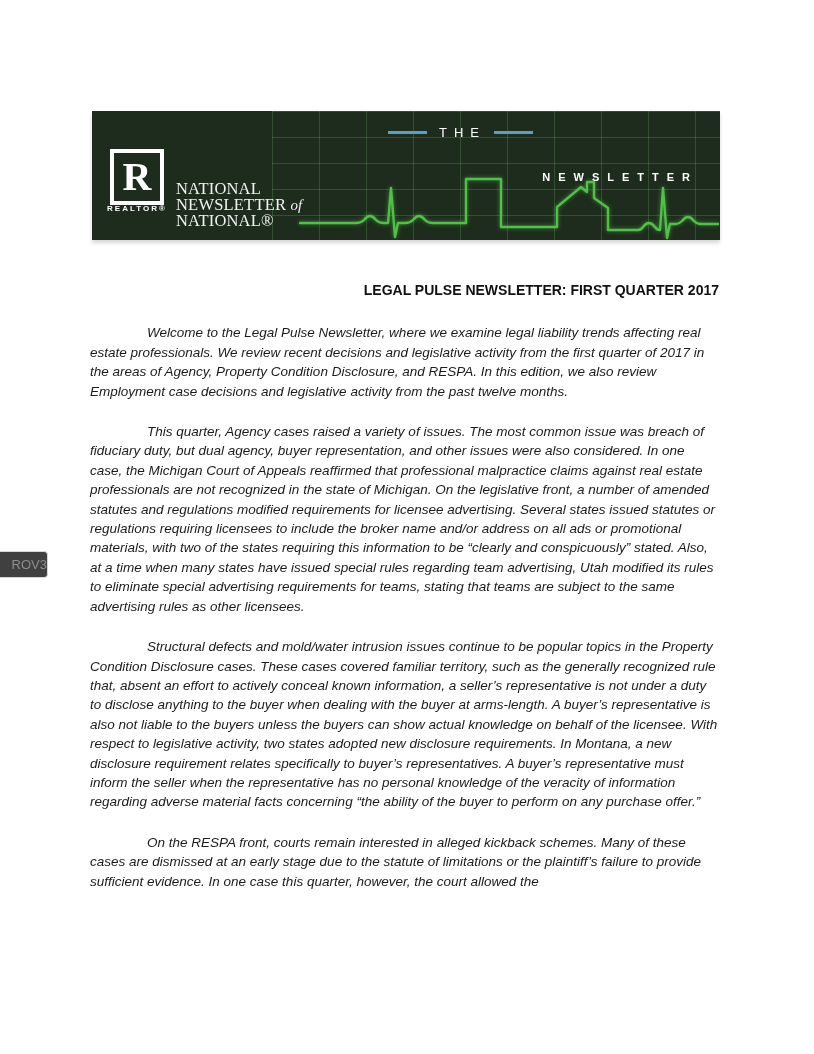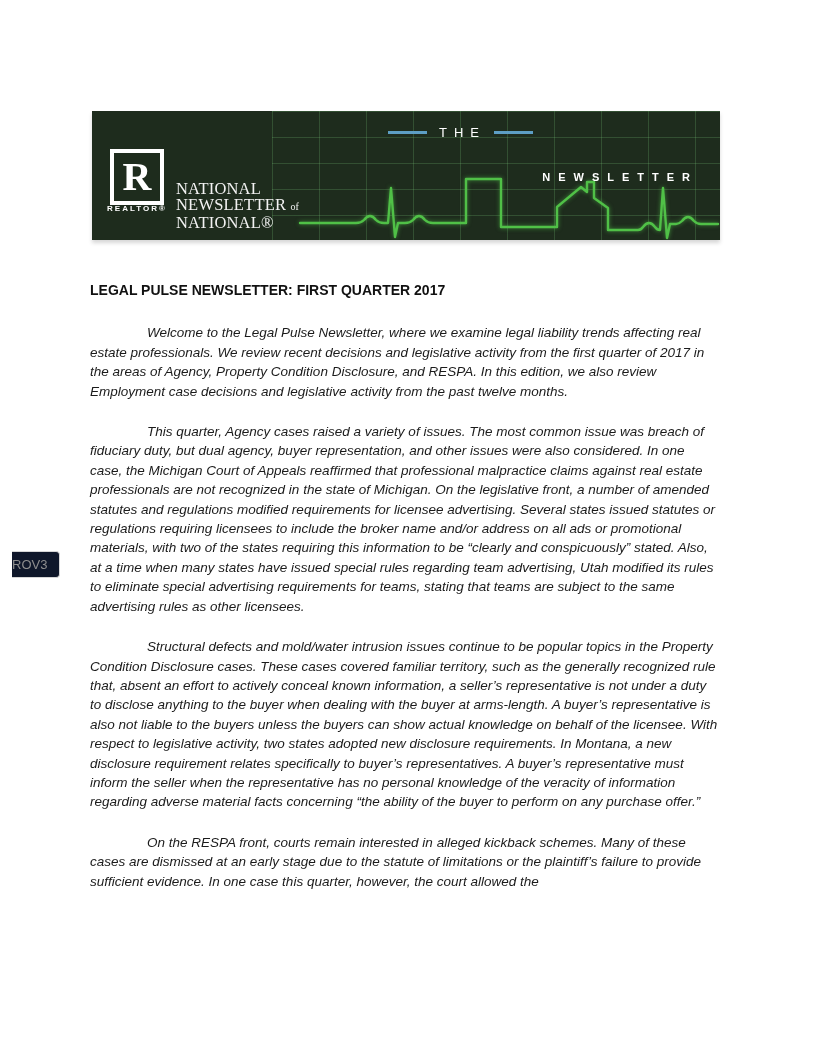--- a/index.html
+++ b/index.html
@@ -45,21 +45,21 @@
   .realtor-label {
     position: absolute; left: 6px; top: 93px; width: 78px;
     text-align: center; color: #ffffff;
     font-size: 8px; letter-spacing: 2px; font-weight: bold;
   }
   .org-name {
     position: absolute; left: 84px; top: 38px;
     color: #f2f2f2; font-family: "Liberation Serif", serif;
     font-size: 16.5px; line-height: 16px; letter-spacing: 0.2px; margin-top: 32px;
   }
-  .org-name .of { font-size: 10px; letter-spacing: 0; }
+  .org-name .of { font-style: italic; font-size: 15px; letter-spacing: 0; }
 
   
   .masthead { position: absolute; left: 250px; top: 0; width: 368px; height: 100%; }
   .the-row {
     position: absolute; left: 46px; top: 14px; width: 145px;
     display: flex; align-items: center;
   }
   .the-dash { flex: 1; height: 3px; background: #5d9ec4; }
   .the-text {
     padding: 0 8px 0 12px; color: #ffffff; font-weight: normal;
@@ -75,36 +75,35 @@
     position: absolute; right: 12px; top: 60px;
     color: #ffffff; font-weight: bold; font-size: 11px; letter-spacing: 8px;
   }
 
   
   .doc {
     position: absolute; left: 90px; top: 281px; width: 629px;
     color: #1b1b1b; font-size: 13.5px; line-height: 19.4px;
   }
   .doc-title {
-    text-align: left; font-weight: bold; font-size: 14px;
+    text-align: right; font-weight: bold; font-size: 14px;
     margin: 0 0 23px 0; color: #111111;
   }
   .doc p { margin: 0 0 21px 0; text-indent: 57px; font-style: italic; }
 
   
   .side-tab {
     position: absolute; left: 0; top: 551px;
     width: 48px; height: 27px; box-sizing: border-box;
-    background: #0f172a;
+    background: #404040;
     border: 1px solid #d6d6d6; border-left: none;
     border-radius: 0 4px 4px 0;
-    display: flex; align-items: center; justify-content: flex-start;
+    display: flex; align-items: center; justify-content: flex-end;
     color: #8d8d8d; font-size: 13px;
     cursor: pointer;
-    margin-left: 12px;
   }
 </style>
 </head>
 <body>
 
 <div class="page">
 
   <header class="banner">
     <div class="grid-overlay"></div>
 

